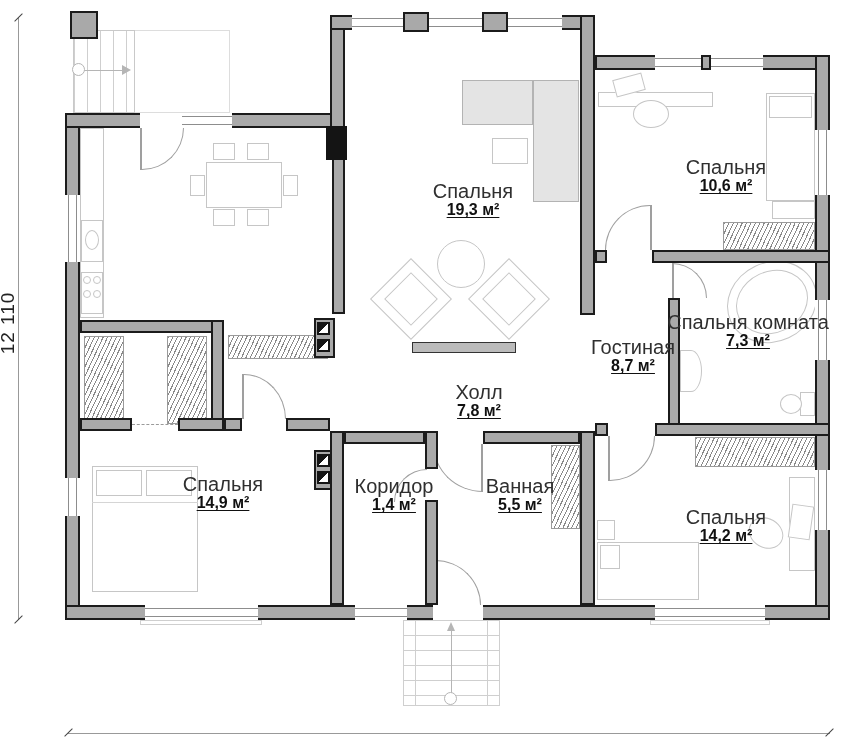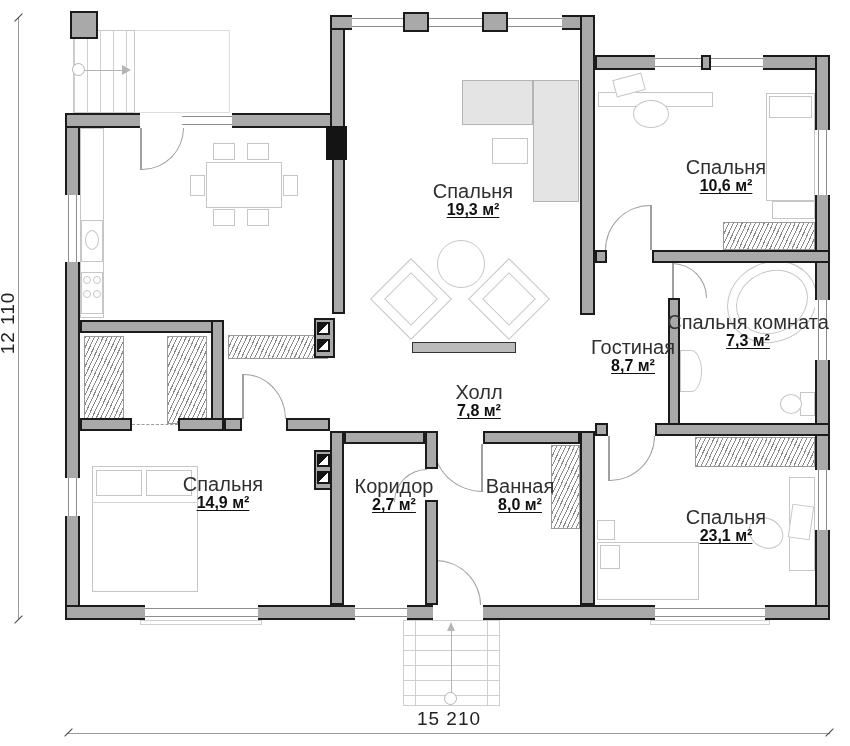--- a/index.html
+++ b/index.html
@@ -232,34 +232,33 @@
   <div class="rlabel" style="left:471px;top:383px;margin-left:8px;">
     <div class="rname">Холл</div>
     <div class="rarea">7,8 м²</div>
   </div>
   <div class="rlabel" style="left:223px;top:475px;">
     <div class="rname">Спальня</div>
     <div class="rarea">14,9 м²</div>
   </div>
   <div class="rlabel" style="left:394px;top:477px;">
     <div class="rname">Коридор</div>
-    <div class="rarea">2,7 м²</div>
+    <div class="rarea">1,4 м²</div>
   </div>
   <div class="rlabel" style="left:520px;top:477px;">
     <div class="rname">Ванная</div>
-    <div class="rarea">8,0 м²</div>
+    <div class="rarea">5,5 м²</div>
   </div>
   <div class="rlabel" style="left:726px;top:508px;">
     <div class="rname">Спальня</div>
-    <div class="rarea">23,1 м²</div>
+    <div class="rarea">14,2 м²</div>
   </div>
 
   <div class="dimline" style="left:68px;top:733px;width:762px;height:1px;"></div>
   <div class="tick" style="left:63px;top:732px;"></div>
   <div class="tick" style="left:824px;top:732px;"></div>
-  <div class="dimlabel" style="left:389px;top:708px;width:120px;">15 210</div>
 
   <div class="dimline" style="left:18px;top:18px;width:1px;height:602px;"></div>
   <div class="tick" style="left:13px;top:17px;"></div>
   <div class="tick" style="left:13px;top:619px;"></div>
   <div class="dimlabel" style="left:-52px;top:312px;width:120px;transform:rotate(-90deg);">12 110</div>
 
 </div>
 
 </body></html>

